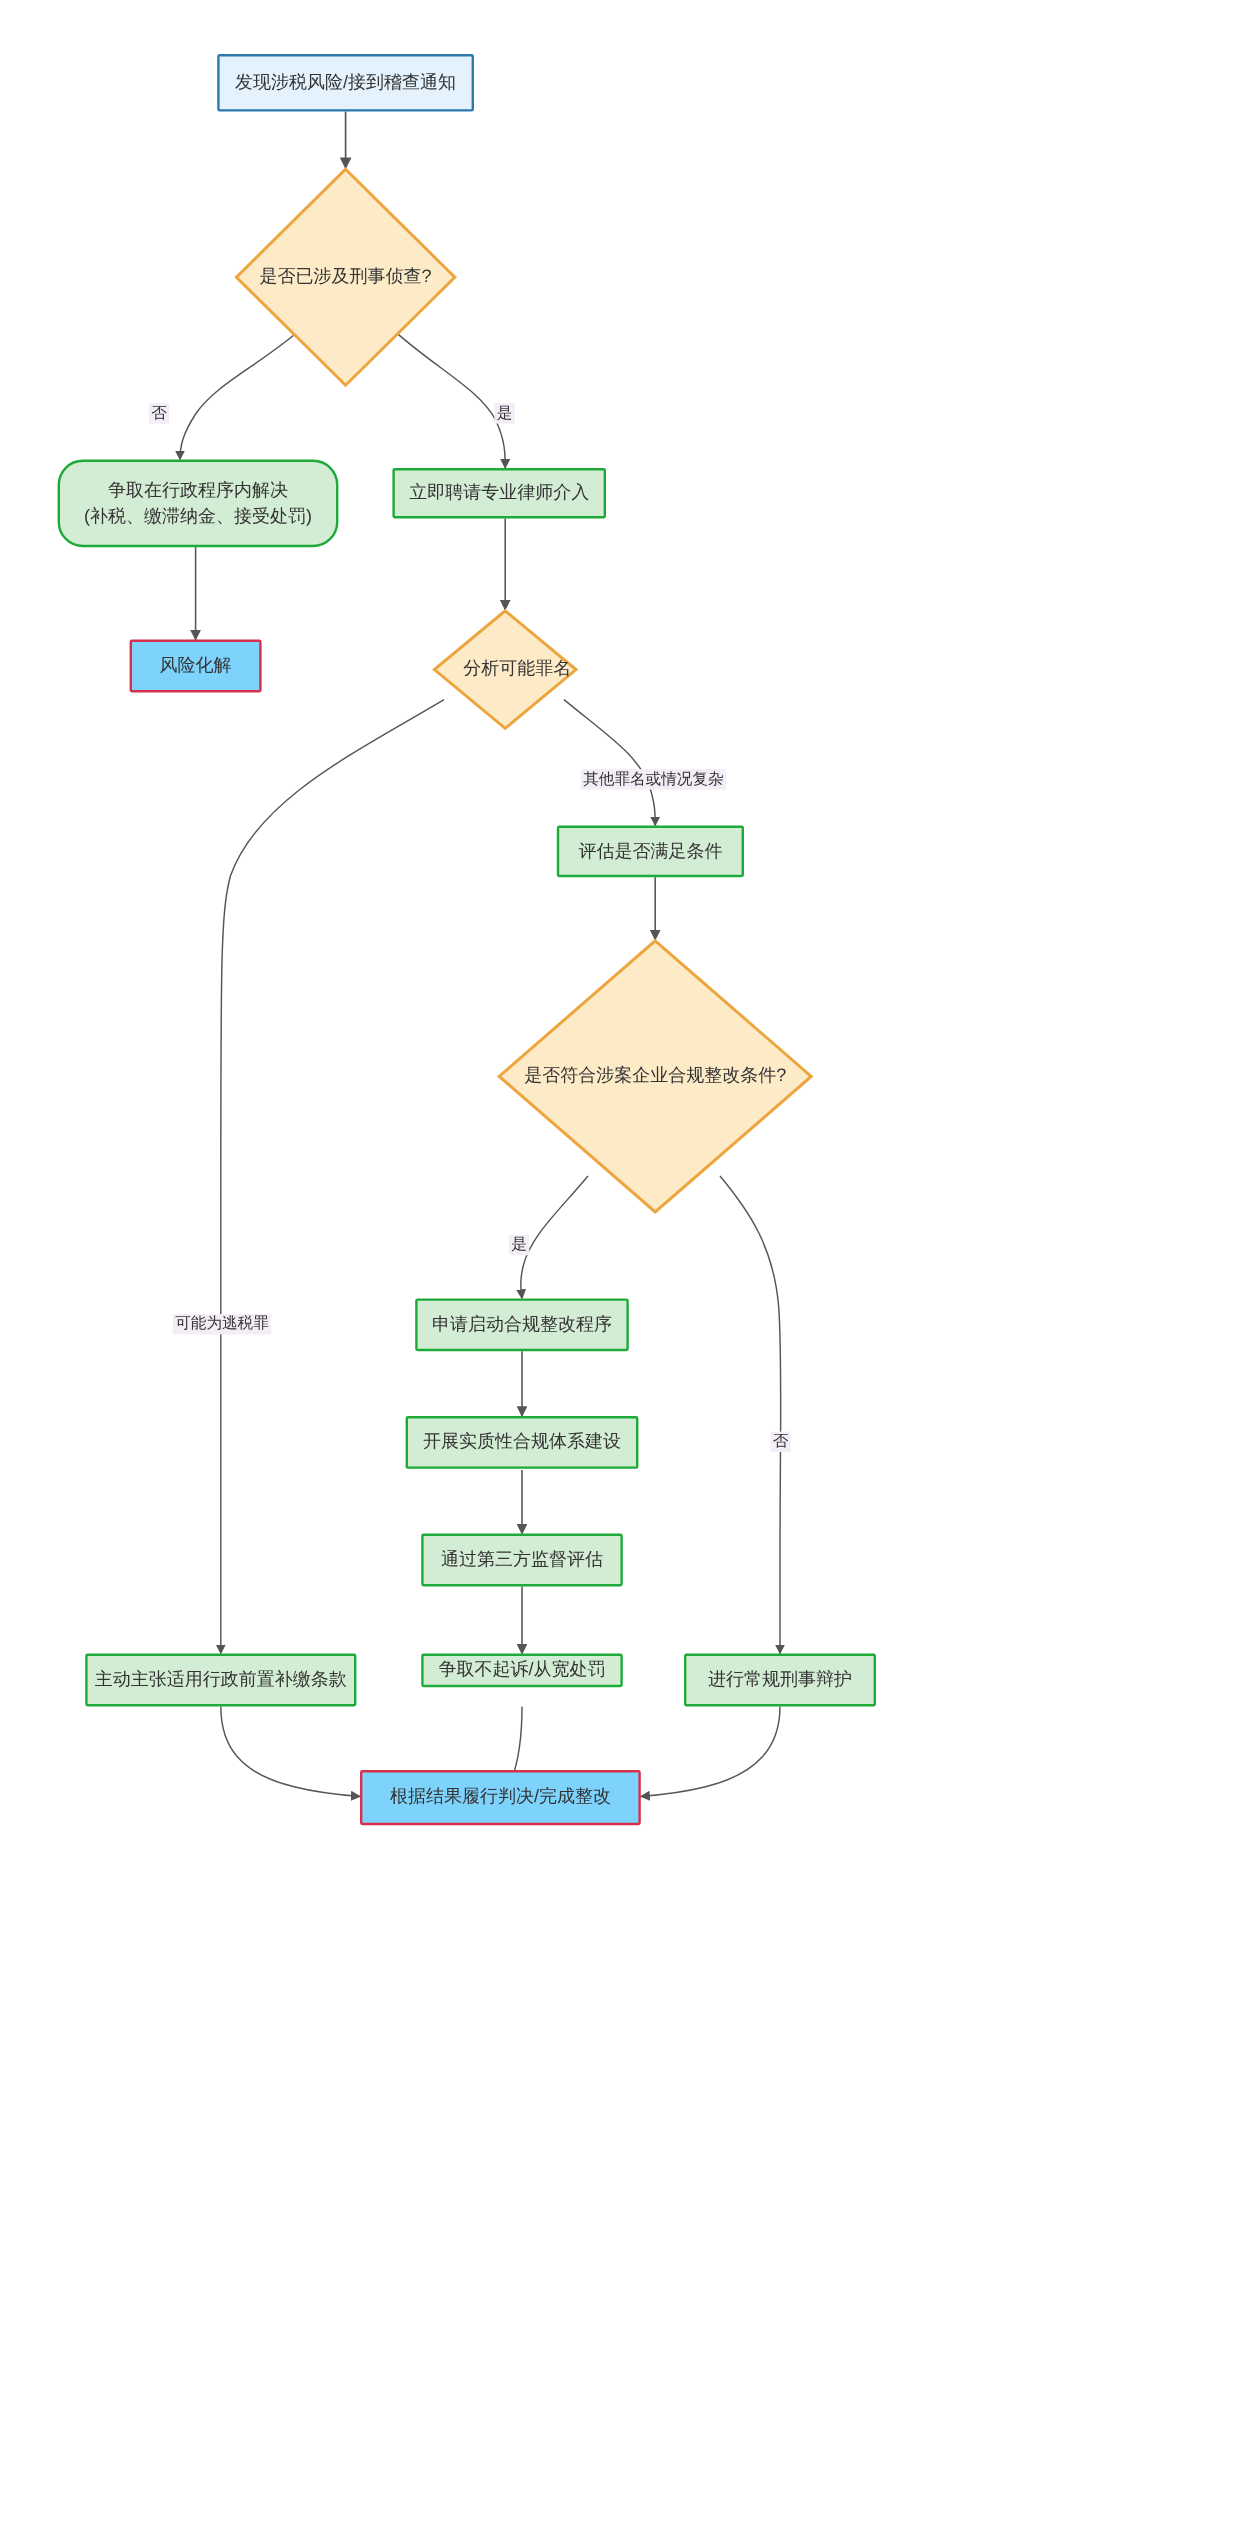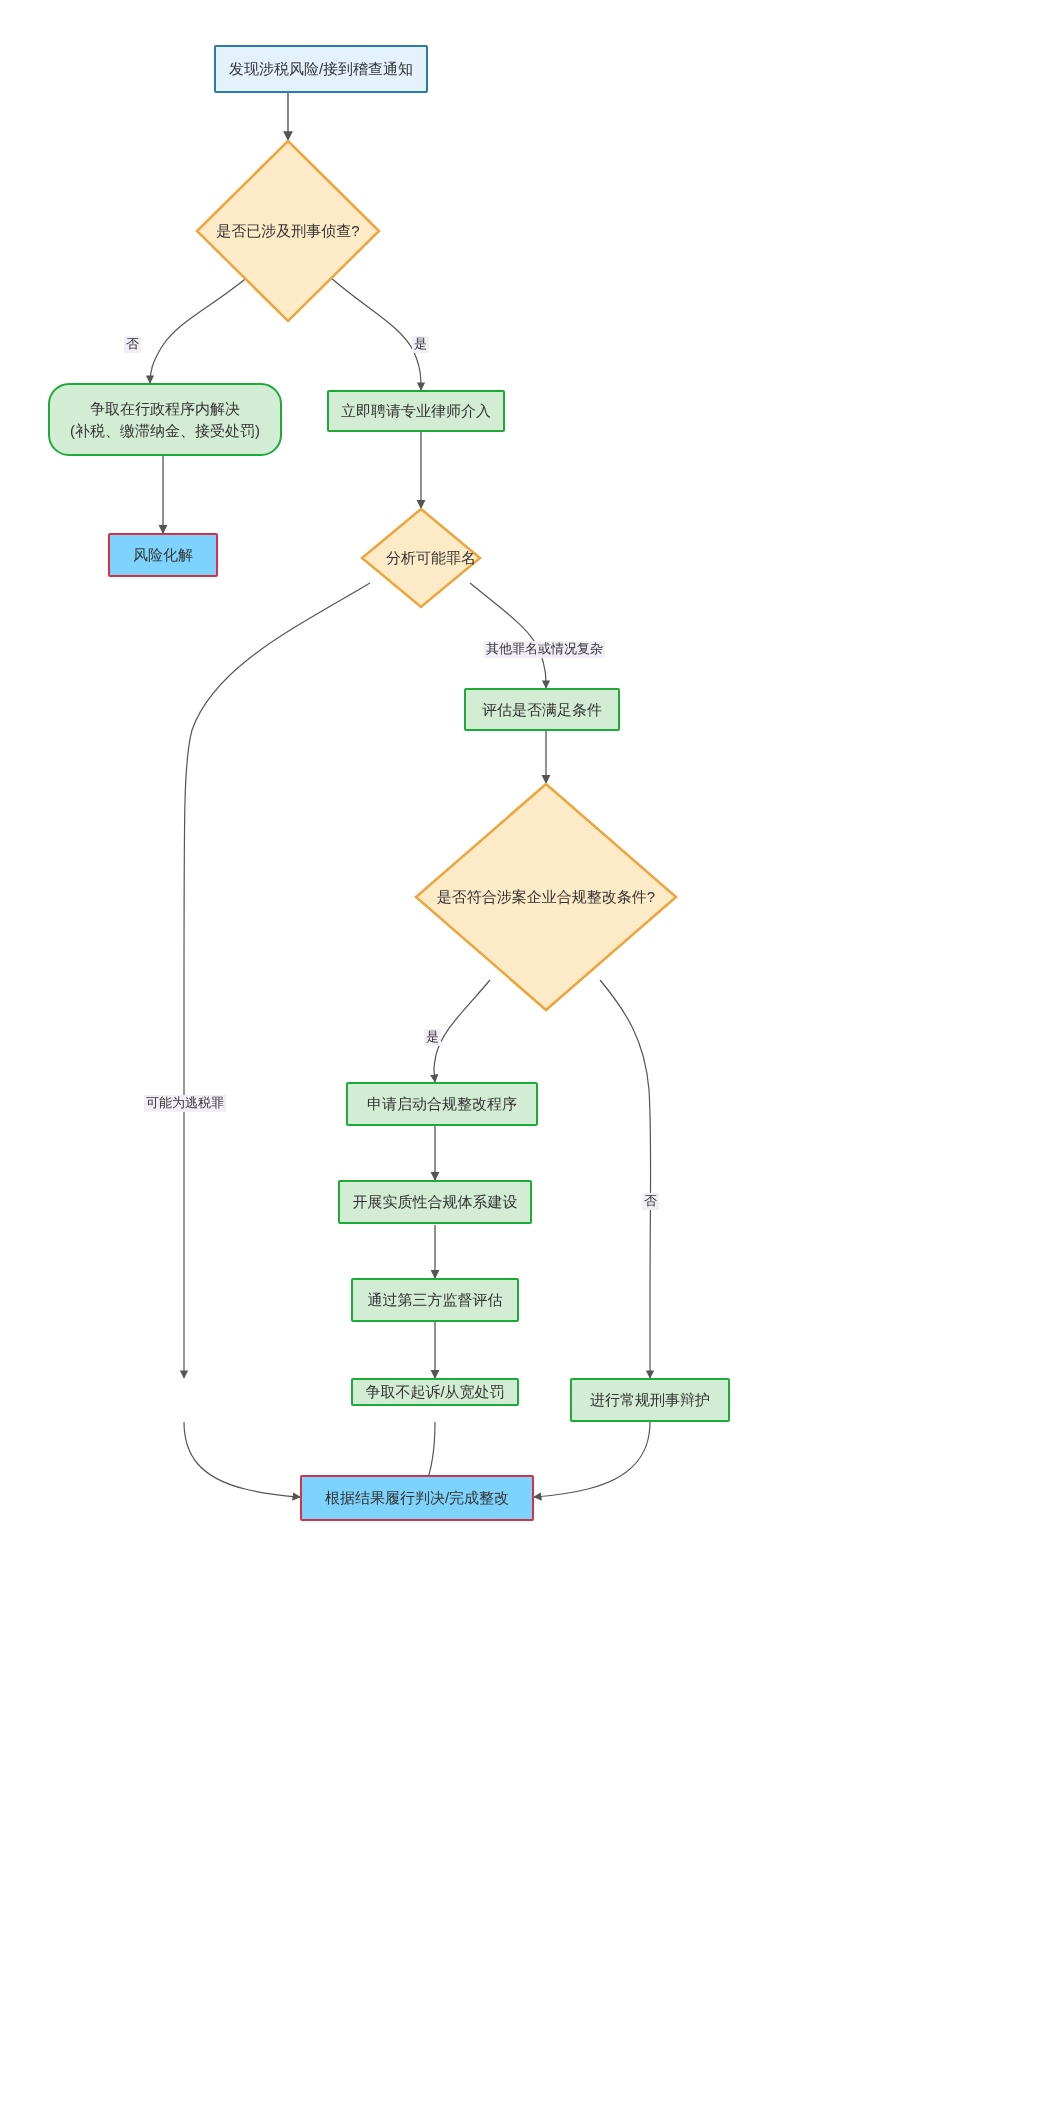--- a/index.html
+++ b/index.html
@@ -42,21 +42,20 @@
     z-index: 5;
   }
   .node-rect {
     border-radius: 2px;
     border-style: solid;
     border-width: 2px;
   }
   .node-start {
     background: #e3f2fd;
     border-color: #2a7aab;
-    margin-left: 33px;
   }
   .node-process {
     background: #d3ecd4;
     border-color: #1eaa39;
   }
   .node-end {
     background: #7dd3fc;
     border-color: #d6304a;
   }
   .node-decision {
@@ -156,32 +155,35 @@
   </div>
 
   <div class="node node-rect node-process" style="left:464px; top:688px; width:156px; height:43px;">
     <span>评估是否满足条件</span>
   </div>
 
   <div class="node node-decision" style="left:416px; top:784px; width:260px; height:226px;">
     <span class="diamond-label">是否符合涉案企业合规整改条件?</span>
   </div>
 
-  <div class="node node-rect node-process" style="left:346px; top:1082px; width:192px; height:44px;">
+  <div class="node node-rect node-process" style="left:346px; top:1082px; width:178px; height:44px;">
     <span>申请启动合规整改程序</span>
   </div>
 
   <div class="node node-rect node-process" style="left:338px; top:1180px; width:194px; height:44px;">
     <span>开展实质性合规体系建设</span>
   </div>
 
   <div class="node node-rect node-process" style="left:351px; top:1278px; width:168px; height:44px;">
     <span>通过第三方监督评估</span>
   </div>
 
+  <div class="node node-rect node-process" style="left:71px; top:1378px; width:226px; height:44px;">
+    <span>主动主张适用行政前置补缴条款</span>
+  </div>
 
   <div class="node node-rect node-process" style="left:351px; top:1378px; width:168px; height:28px;">
     <span>争取不起诉/从宽处罚</span>
   </div>
 
   <div class="node node-rect node-process" style="left:570px; top:1378px; width:160px; height:44px;">
     <span>进行常规刑事辩护</span>
   </div>
 
   <div class="node node-rect node-end" style="left:300px; top:1475px; width:234px; height:46px;">

